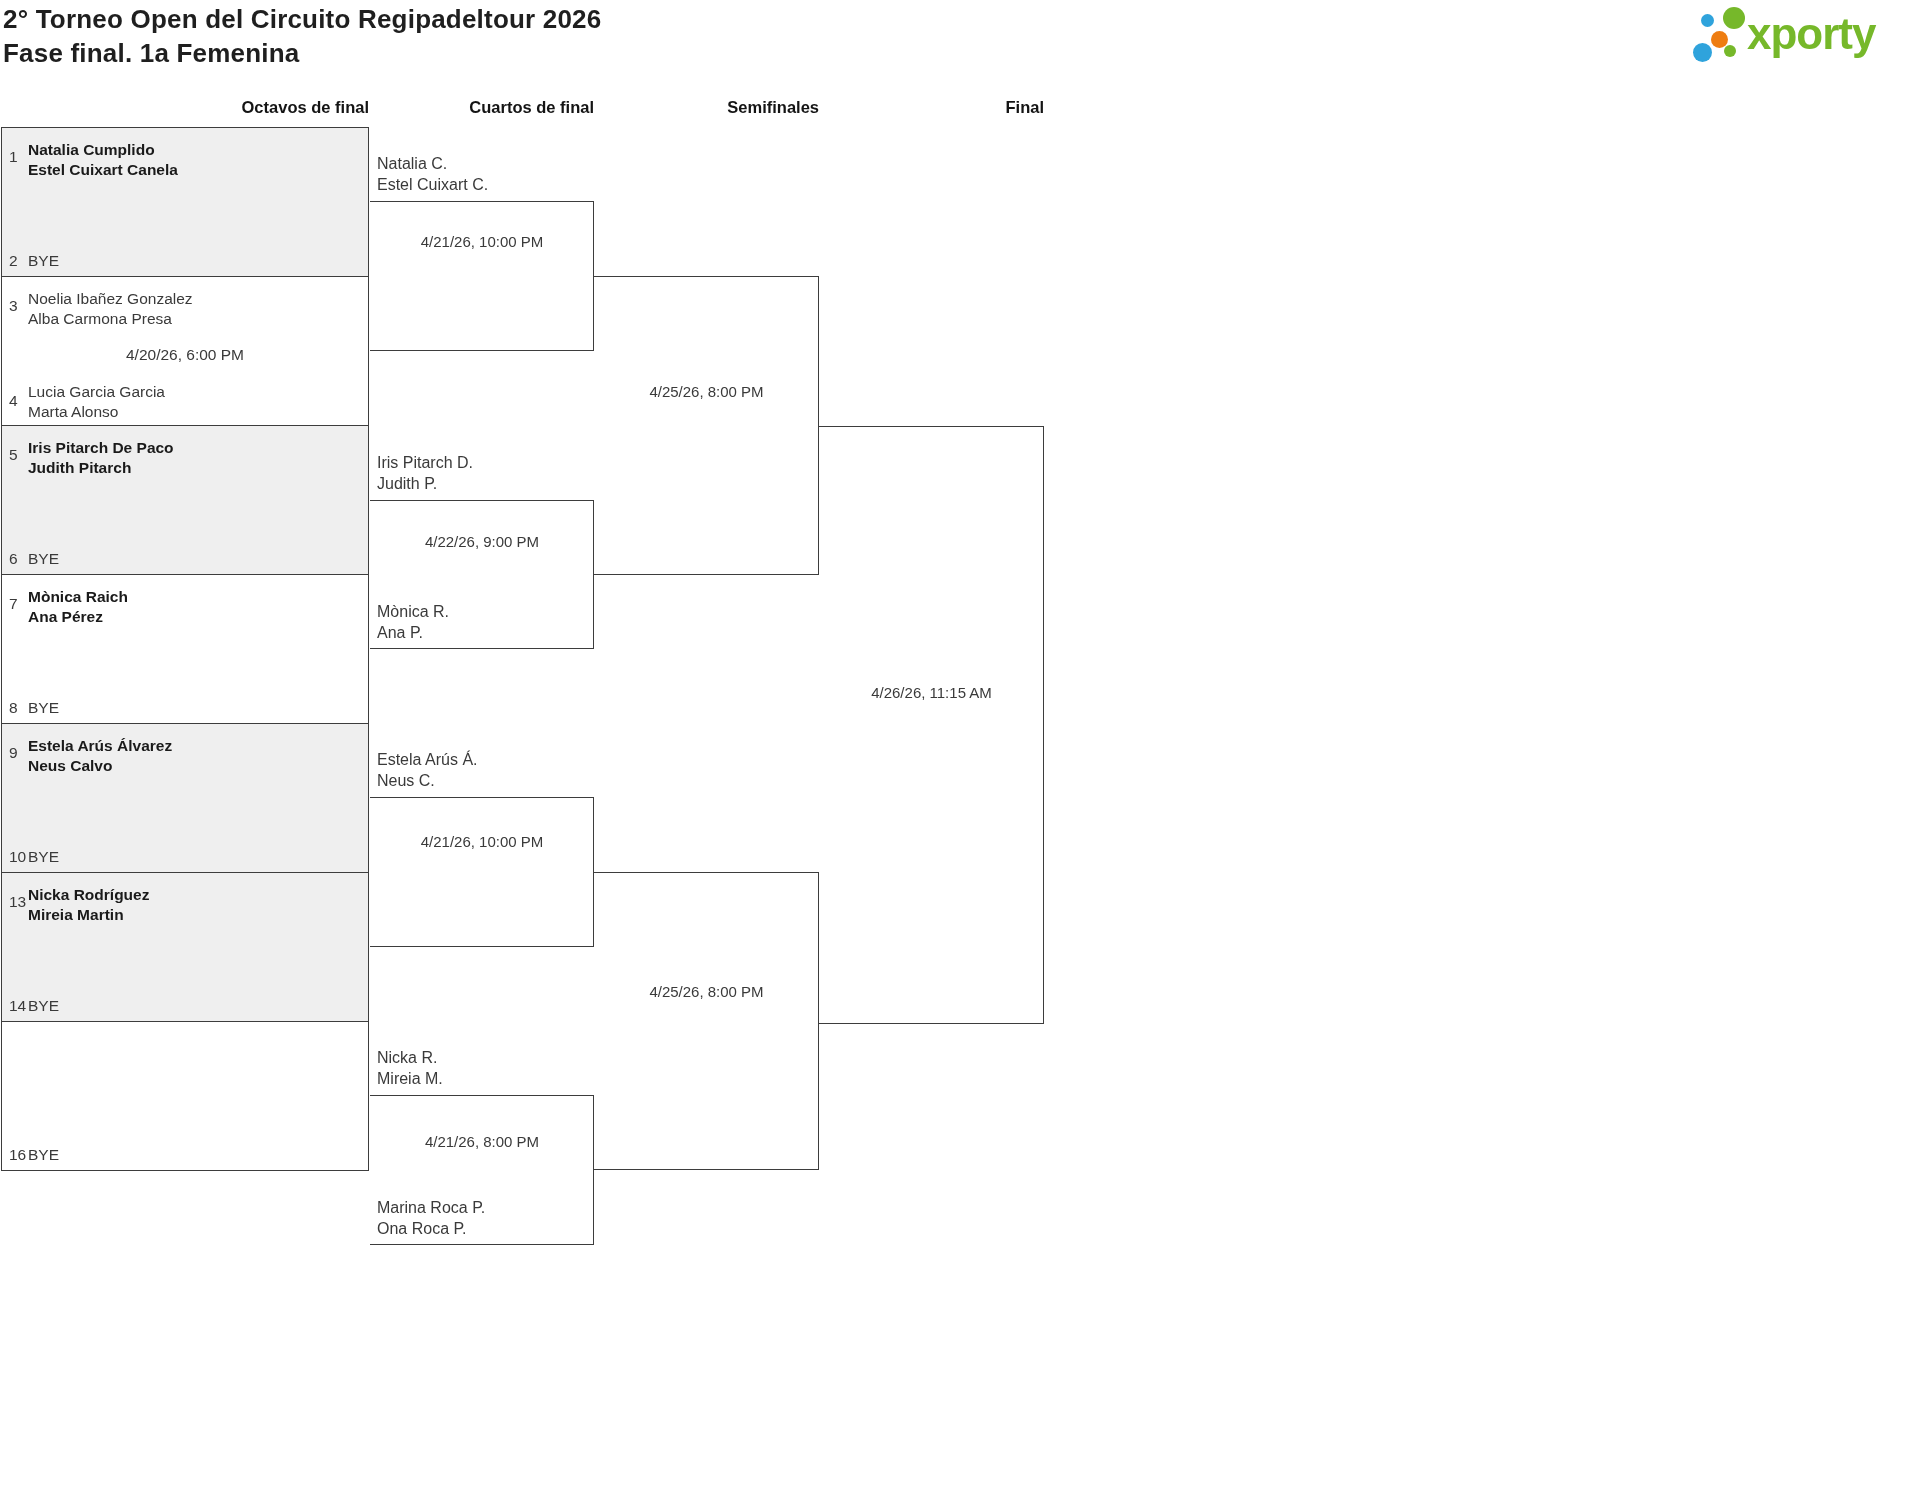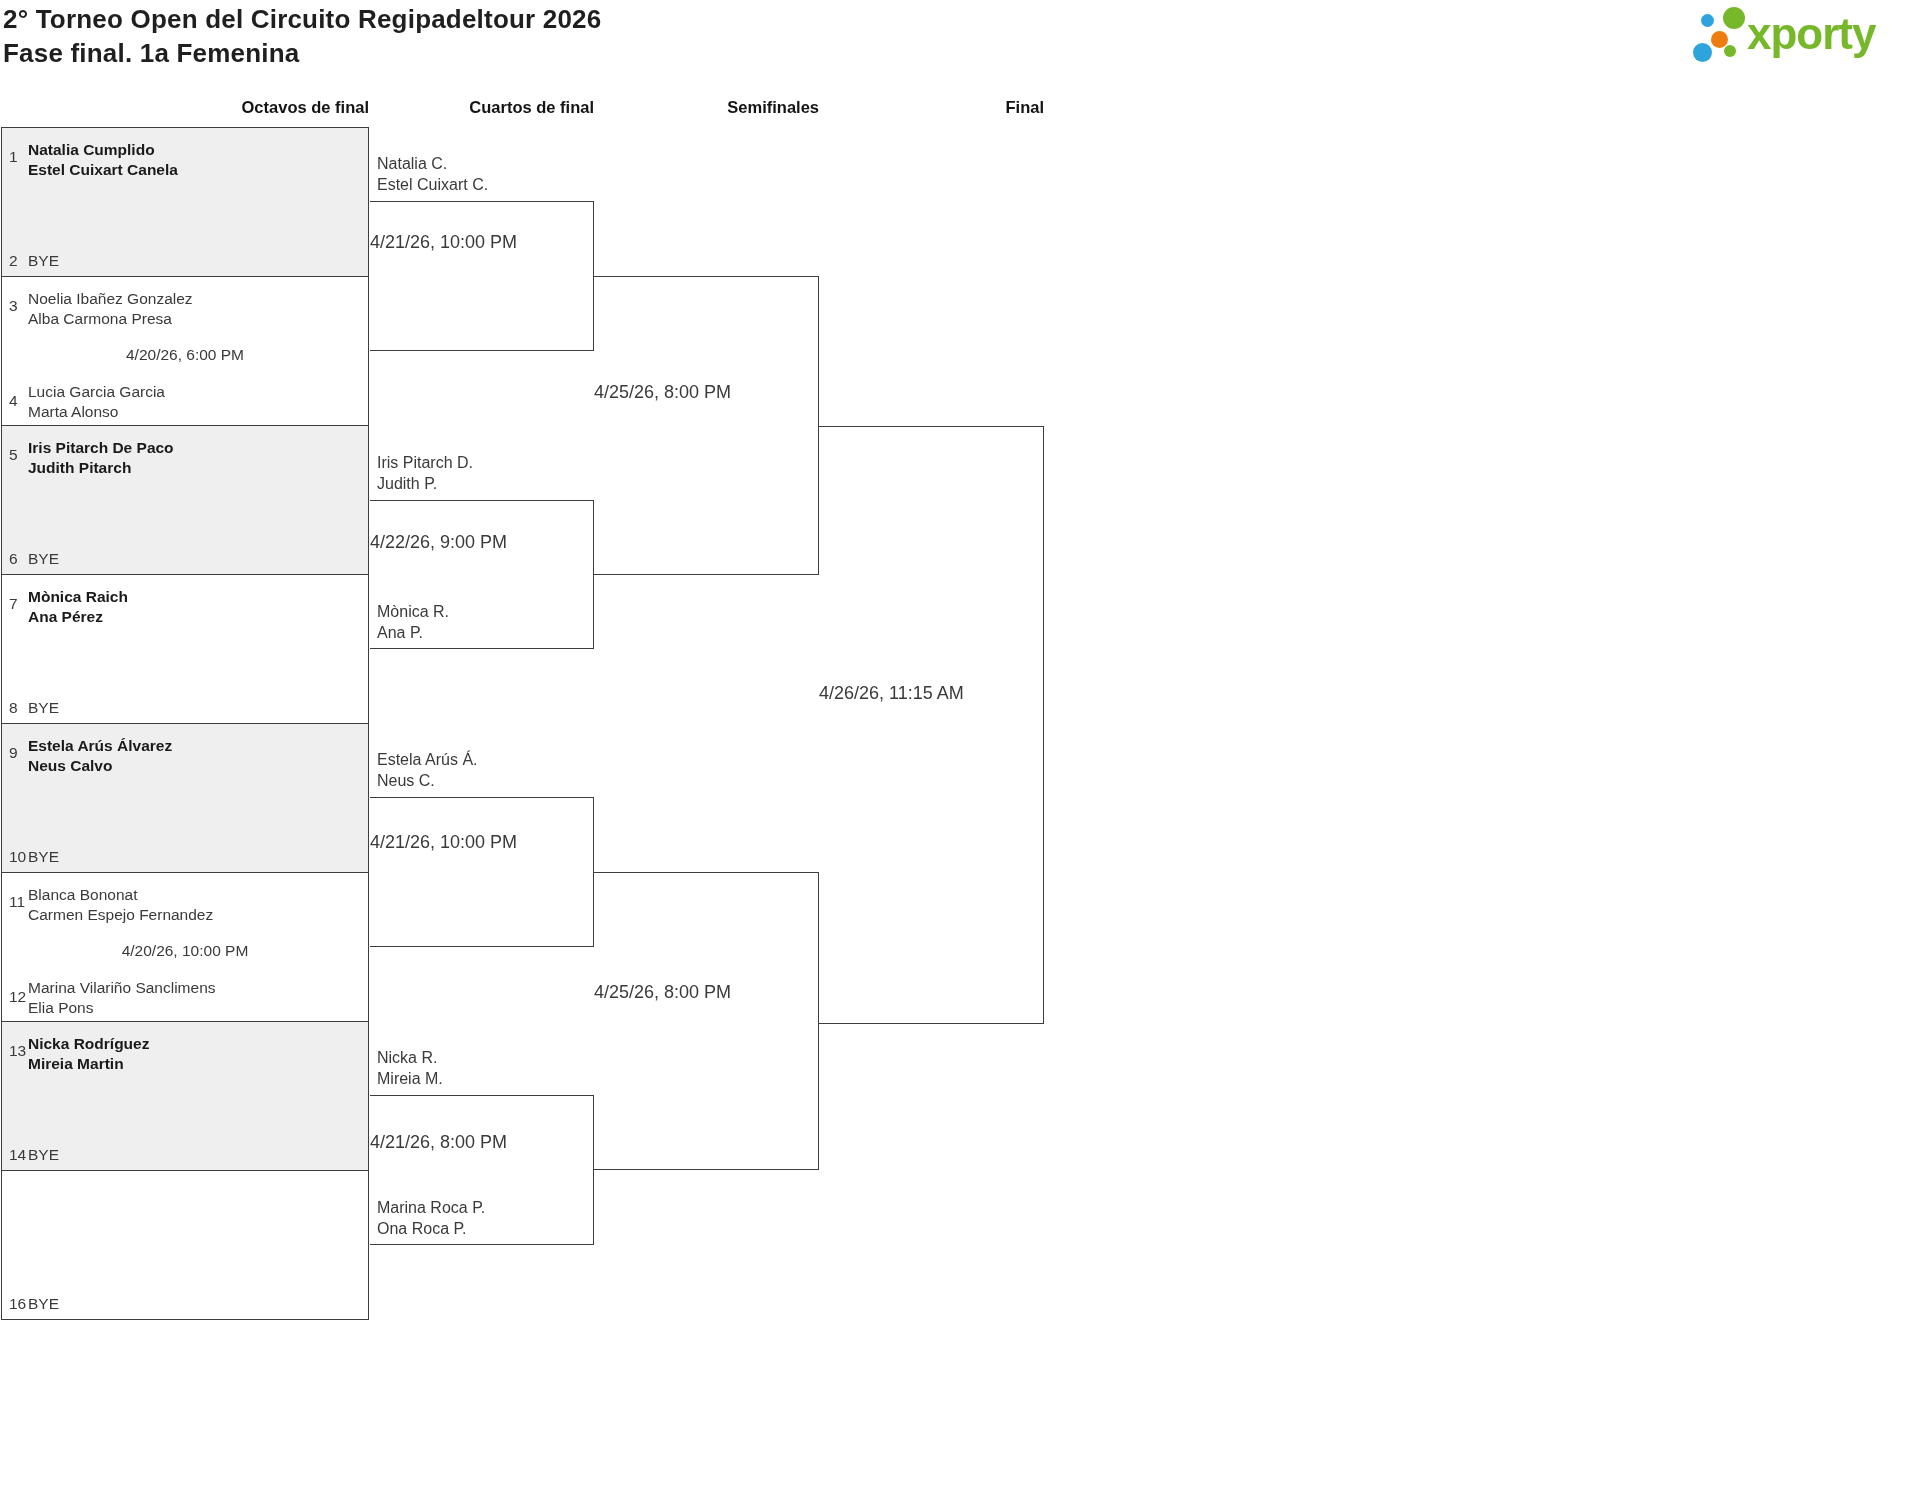--- a/index.html
+++ b/index.html
@@ -46,21 +46,21 @@
   
   .obox{position:absolute;box-sizing:border-box;
         border:1px solid #3d3d3d;border-left:none;background:transparent;}
   .qf1{left:370px;top:201px;width:224px;height:150px;}
   .qf2{left:370px;top:500px;width:224px;height:149px;}
   .qf3{left:370px;top:797px;width:224px;height:150px;}
   .qf4{left:370px;top:1095px;width:224px;height:150px;}
   .sf1{left:594px;top:276px;width:225px;height:299px;}
   .sf2{left:594px;top:872px;width:225px;height:298px;}
   .fin{left:819px;top:426px;width:225px;height:598px;}
-  .rdate{position:absolute;text-align:left;font-size:18px;line-height:20px;color:#3a3a3a;}
+  .rdate{position:absolute;text-align:center;font-size:15px;line-height:20px;color:#3a3a3a;}
   .qf-date{left:370px;width:224px;}
   .sf-date{left:594px;width:225px;}
   .f-date{left:819px;width:225px;}
   .adv{position:absolute;left:377px;width:216px;}
   .adv .nm{font-size:16px;line-height:21px;}
 </style>
 </head>
 <body>
 
 <div class="page">
@@ -161,37 +161,20 @@
         </div>
       </div>
       <div class="slot bottom">
         <span class="num">10</span>
         <div class="names">
             <div class="nm">BYE</div>
           </div>
       </div>
     </div>
 
-    <div class="r16-box">
-      <div class="slot top">
-        <span class="num">11</span>
-        <div class="names">
-          <div class="nm">Blanca Bononat</div>
-          <div class="nm">Carmen Espejo Fernandez</div>
-        </div>
-      </div>
-      <div class="box-date">4/20/26, 10:00 PM</div>
-      <div class="slot bottom two">
-        <span class="num">12</span>
-        <div class="names">
-          <div class="nm">Marina Vilariño Sanclimens</div>
-          <div class="nm">Elia Pons</div>
-        </div>
-      </div>
-    </div>
 
     <div class="r16-box shaded">
       <div class="slot top">
         <span class="num">13</span>
         <div class="names">
           <div class="nm bold">Nicka Rodríguez</div>
           <div class="nm bold">Mireia Martin</div>
         </div>
       </div>
       <div class="slot bottom">

